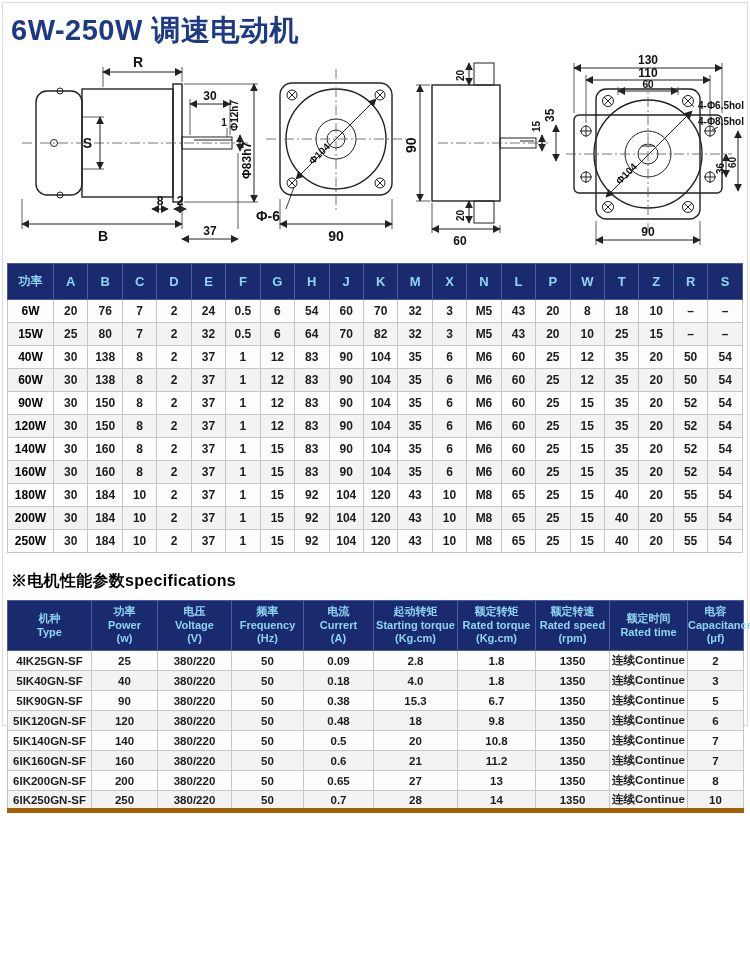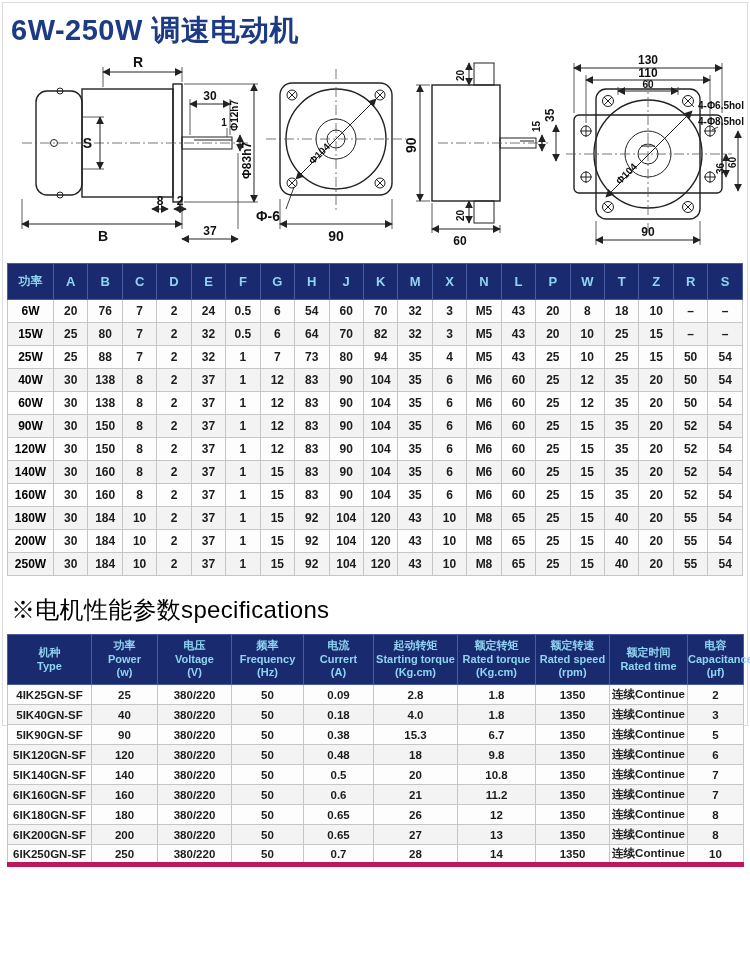--- a/index.html
+++ b/index.html
@@ -38,24 +38,24 @@
   }
   .dim-table th:first-child { width:46px; font-size:12px; }
   .dim-table td {
     border:1px solid #c6c6c6; text-align:center; font-size:12px;
     font-weight:bold; color:#1c1c1c; height:23px; background:#fdfdfd;
   }
   .dim-table tr:nth-child(even) td { background:#f3f3f3; }
   .dim-table td.rowhead { color:#000;margin-top:16px; }
 
   .spec-heading {
-    font-size: 24px; font-weight: normal; color:#000;
+    font-size: 16px; font-weight: bold; color:#000;
     margin: 18px 0 8px 4px; letter-spacing: 0.3px;
   }
-  .spec-table { width: 736px; margin: 0 auto; border-bottom:5px solid #be185d; }
+  .spec-table { width: 736px; margin: 0 auto; border-bottom:5px solid #a16207; }
   .spec-table th {
     background:#1a2a6e; color:#8fd4f2; font-weight:bold;
     height:50px; border:1px solid #475ca3; text-align:center; vertical-align:middle;
     padding:1px 0;
   }
   .spec-table th div { line-height:1.25; font-size:11px; }
   .spec-table td {
     border:1px solid #c6c6c6; text-align:center; font-size:11.5px;
     font-weight:bold; color:#1c1c1c; height:20px; background:#fdfdfd;
   }
@@ -328,43 +328,20 @@
           <td>M5</td>
           <td>43</td>
           <td>20</td>
           <td>10</td>
           <td>25</td>
           <td>15</td>
           <td>–</td>
           <td>–</td>
         </tr>
         <tr>
-          <td class="rowhead">25W</td>
-          <td>25</td>
-          <td>88</td>
-          <td>7</td>
-          <td>2</td>
-          <td>32</td>
-          <td>1</td>
-          <td>7</td>
-          <td>73</td>
-          <td>80</td>
-          <td>94</td>
-          <td>35</td>
-          <td>4</td>
-          <td>M5</td>
-          <td>43</td>
-          <td>25</td>
-          <td>10</td>
-          <td>25</td>
-          <td>15</td>
-          <td>50</td>
-          <td>54</td>
-        </tr>
-        <tr>
           <td class="rowhead">40W</td>
           <td>30</td>
           <td>138</td>
           <td>8</td>
           <td>2</td>
           <td>37</td>
           <td>1</td>
           <td>12</td>
           <td>83</td>
           <td>90</td>
@@ -689,32 +666,20 @@
           <td>380/220</td>
           <td>50</td>
           <td>0.6</td>
           <td>21</td>
           <td>11.2</td>
           <td>1350</td>
           <td>连续Continue</td>
           <td>7</td>
         </tr>
         <tr>
-          <td>6IK180GN-SF</td>
-          <td>180</td>
-          <td>380/220</td>
-          <td>50</td>
-          <td>0.65</td>
-          <td>26</td>
-          <td>12</td>
-          <td>1350</td>
-          <td>连续Continue</td>
-          <td>8</td>
-        </tr>
-        <tr>
           <td>6IK200GN-SF</td>
           <td>200</td>
           <td>380/220</td>
           <td>50</td>
           <td>0.65</td>
           <td>27</td>
           <td>13</td>
           <td>1350</td>
           <td>连续Continue</td>
           <td>8</td>

